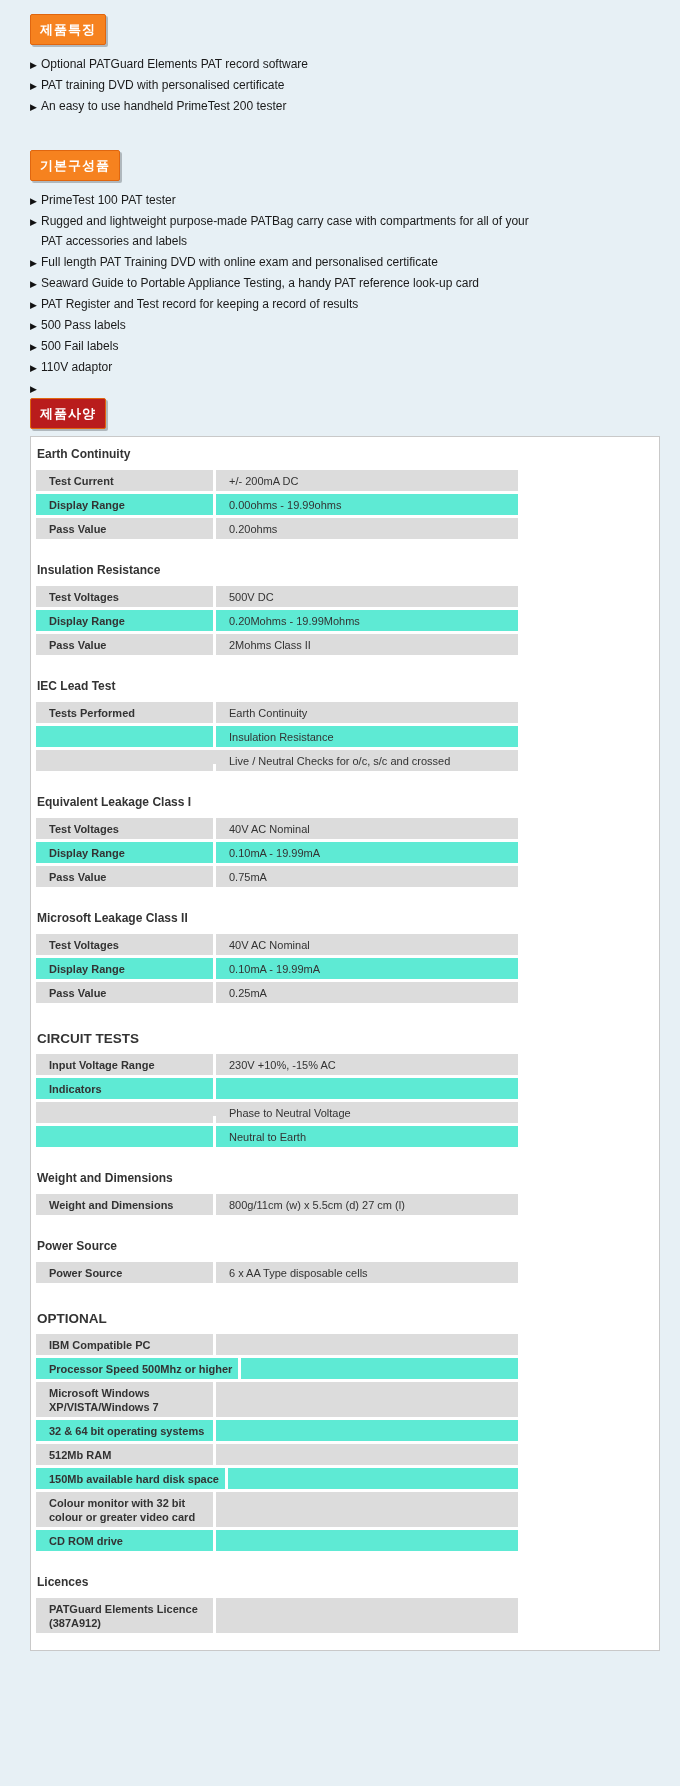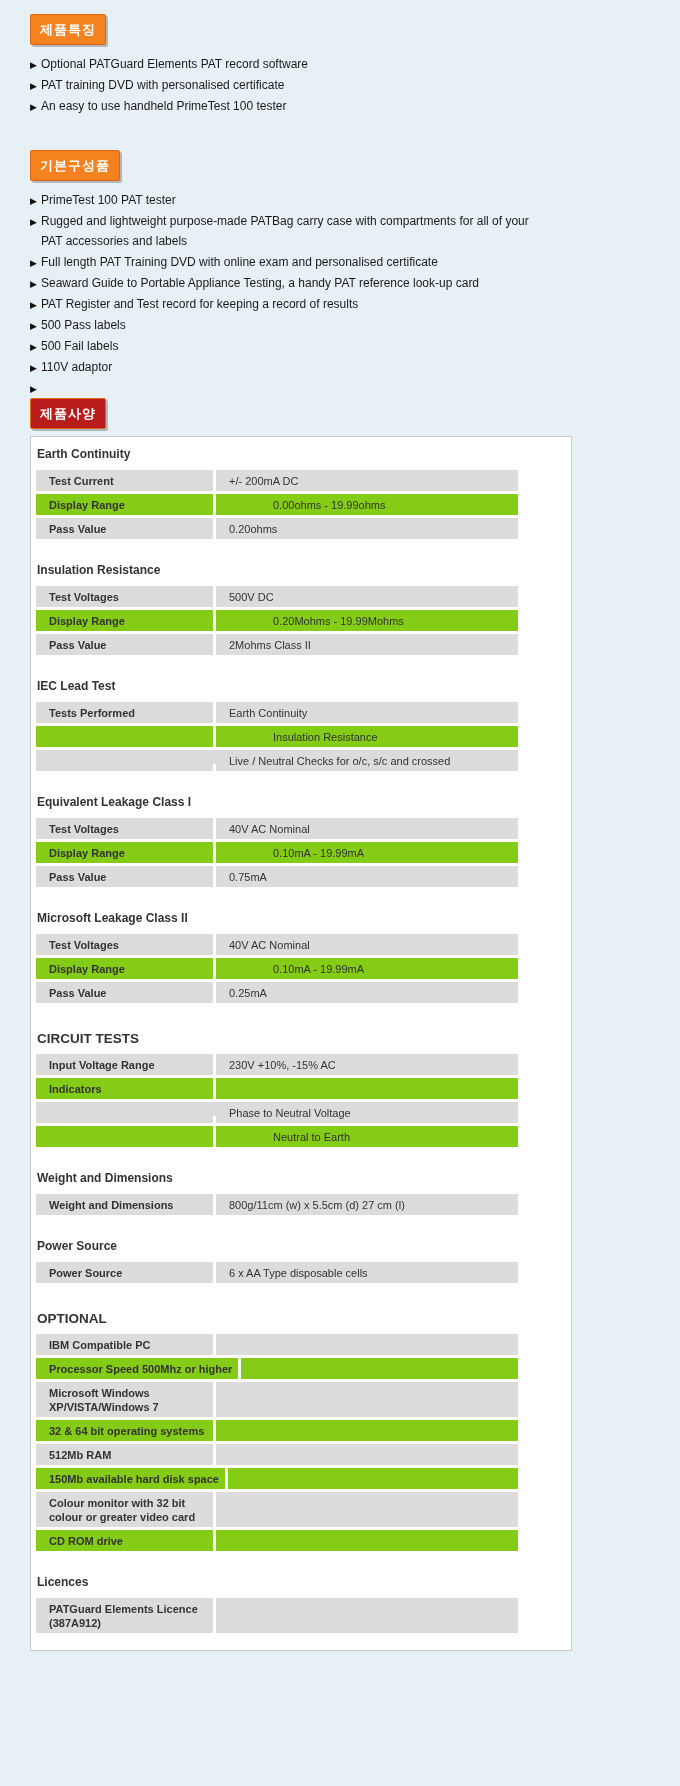--- a/index.html
+++ b/index.html
@@ -38,37 +38,37 @@
     margin-bottom:1px;
   }
   .bullets .tri{
     position:absolute;left:0;top:1px;
     font-size:9px;color:#111111;line-height:20px;
   }
 
   
   .spec-box{
     margin-top:7px;
-    width:542px;
+    width:630px;
     box-sizing:border-box;
     background:#ffffff;
     border:1px solid #c9c9c9;
     padding:4px 0 14px 5px;
   }
   .spec-heading{
     font-size:12px;font-weight:bold;color:#333333;
     margin:24px 0 9px 1px;
   }
   .group:first-child .spec-heading{margin-top:6px;}
   .spec-heading.caps{font-size:13.5px;margin:28px 0 8px 1px;}
 
   .spec-table{width:482px;}
   .spec-row{display:flex;margin-bottom:3px;min-height:21px;}
   .row-gray{background:#dcdcdc;align-items:flex-end;}
-  .row-white{background:#84cc16;gap:44px;}
+  .row-white{background:#5eead4;}
   .cell{
     box-sizing:border-box;
     font-size:11px;line-height:14px;color:#333333;
     padding:4px 6px 3px 13px;
   }
   .cell-label{
     flex:0 0 180px;
     font-weight:bold;
     border-right:3px solid #ffffff;
   }
@@ -80,21 +80,21 @@
 
 <div class="content">
 
   <section>
     <span class="badge" style="background: rgb(246, 130, 31); border-color: rgb(224, 102, 15);">제품특징</span>
     <ul class="bullets">
   <li><span class="tri">▶</span><span>Optional PATGuard Elements PAT record software</span></li>
 
   <li><span class="tri">▶</span><span>PAT training DVD with personalised certificate</span></li>
 
-  <li><span class="tri">▶</span><span>An easy to use handheld PrimeTest 100 tester</span></li>
+  <li><span class="tri">▶</span><span>An easy to use handheld PrimeTest 200 tester</span></li>
 </ul>
   </section>
 
   <section>
     <span class="badge badge-gap-lg" style="background: rgb(246, 130, 31); border-color: rgb(224, 102, 15);">기본구성품</span>
     <ul class="bullets">
   <li><span class="tri">▶</span><span>PrimeTest 100 PAT tester</span></li>
 
   <li><span class="tri">▶</span><span>Rugged and lightweight purpose-made PATBag carry case with compartments for all of your PAT accessories and labels</span></li>
 

